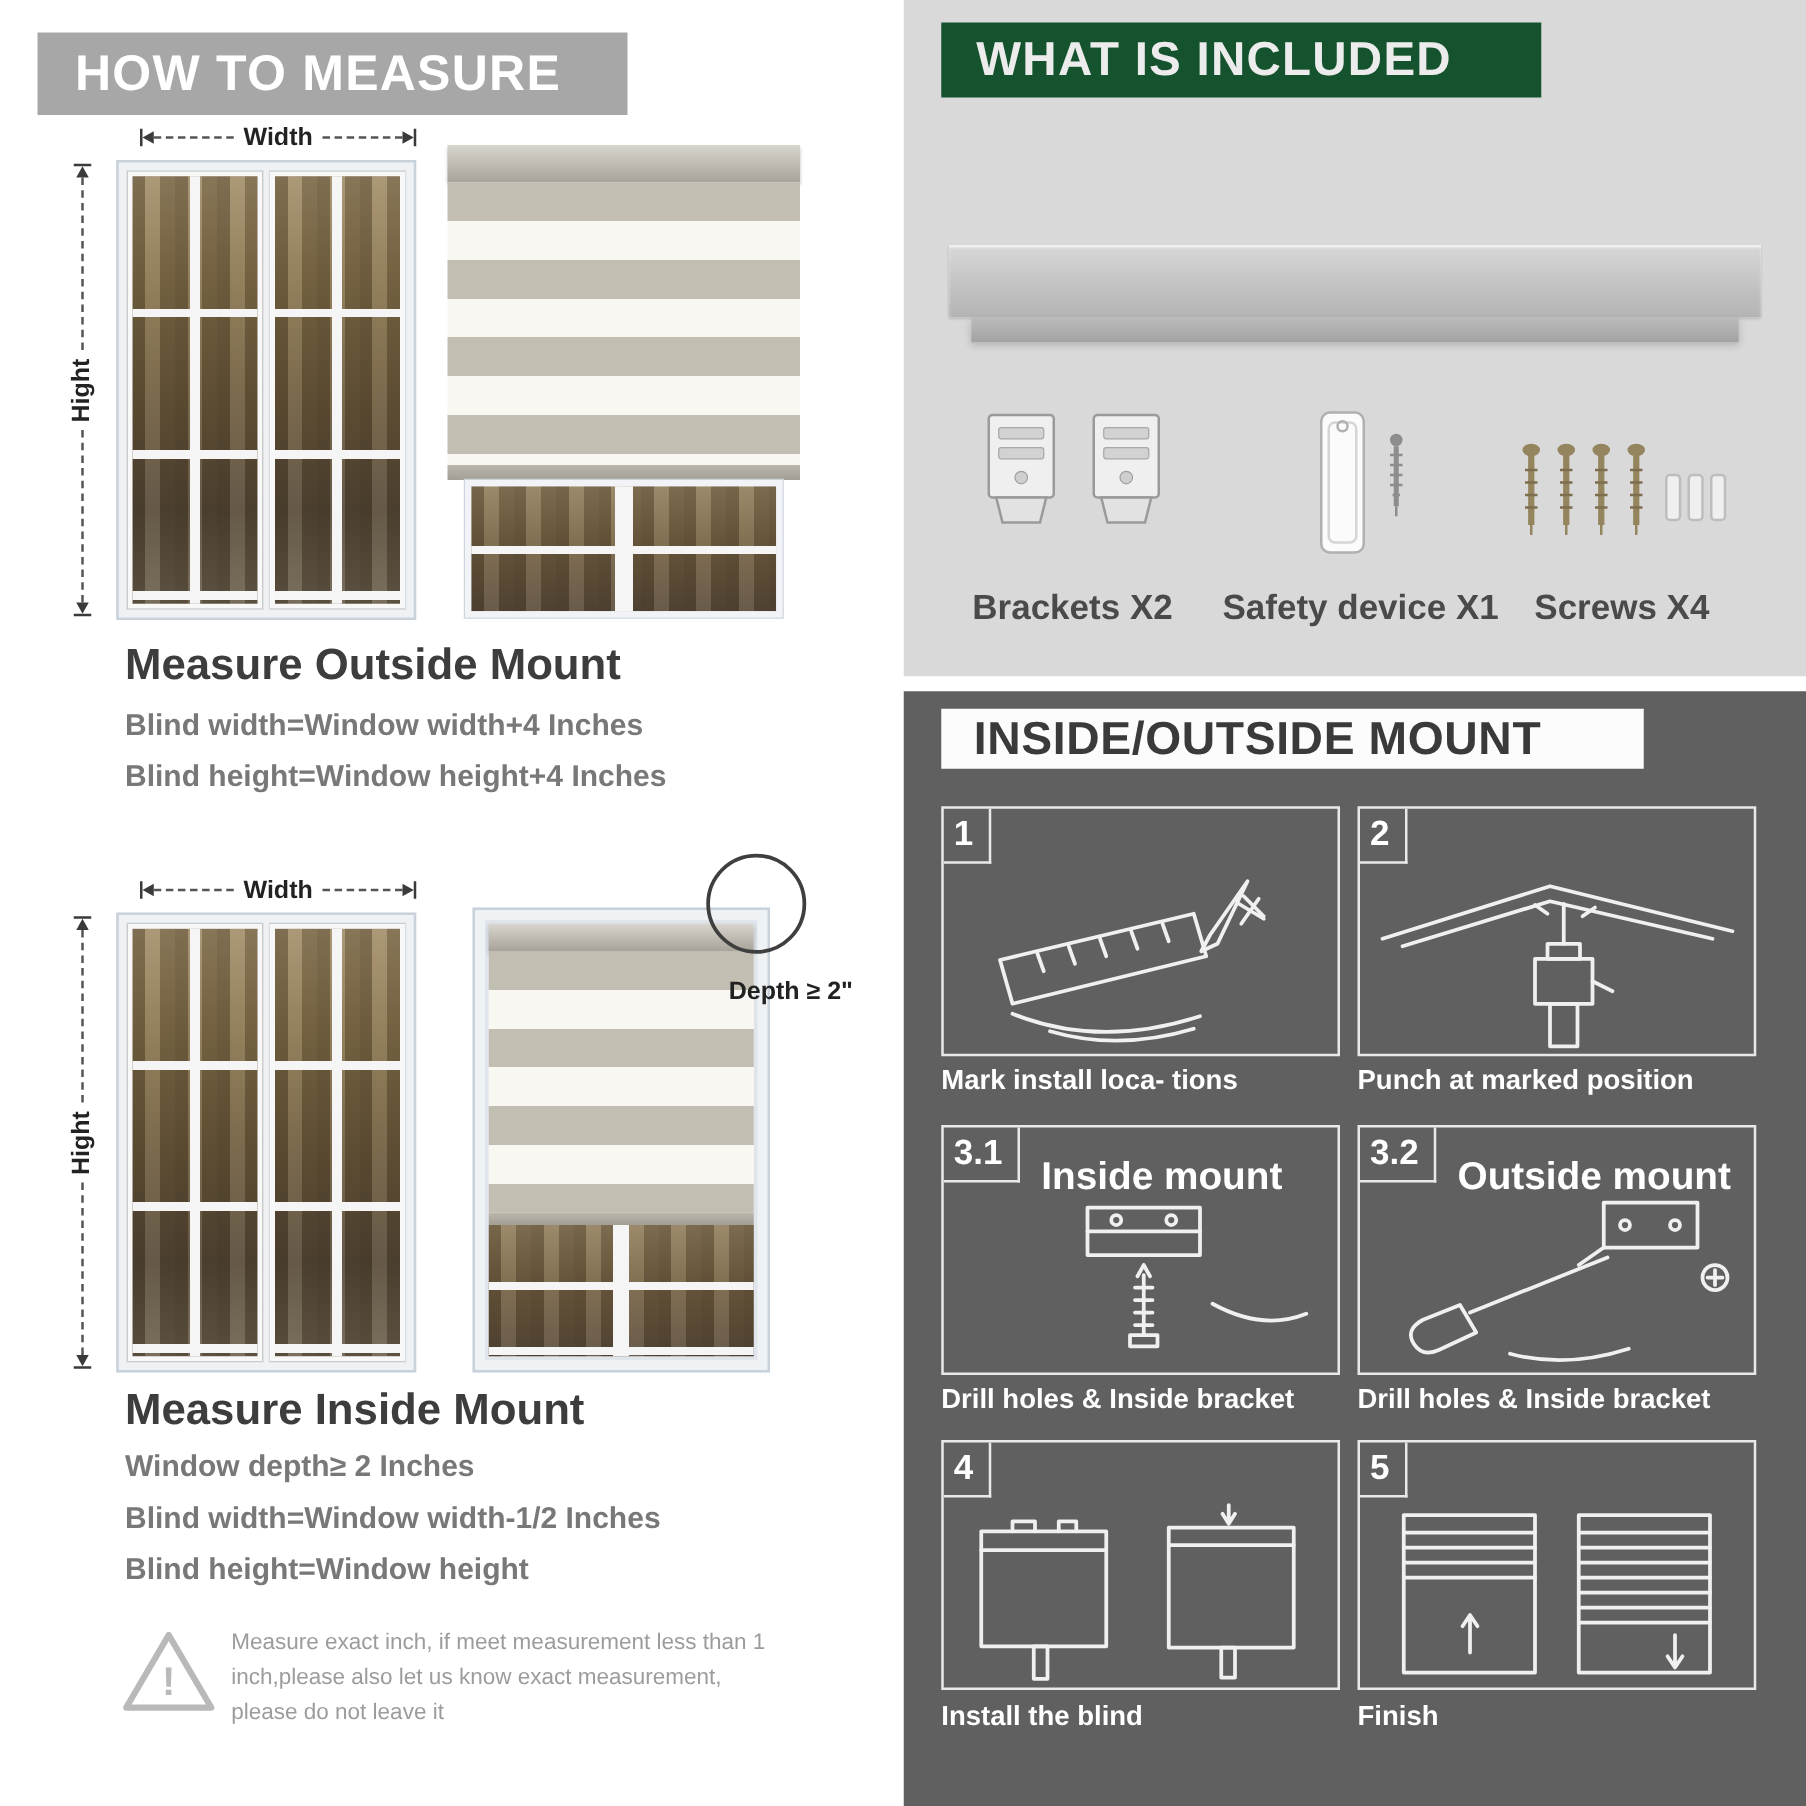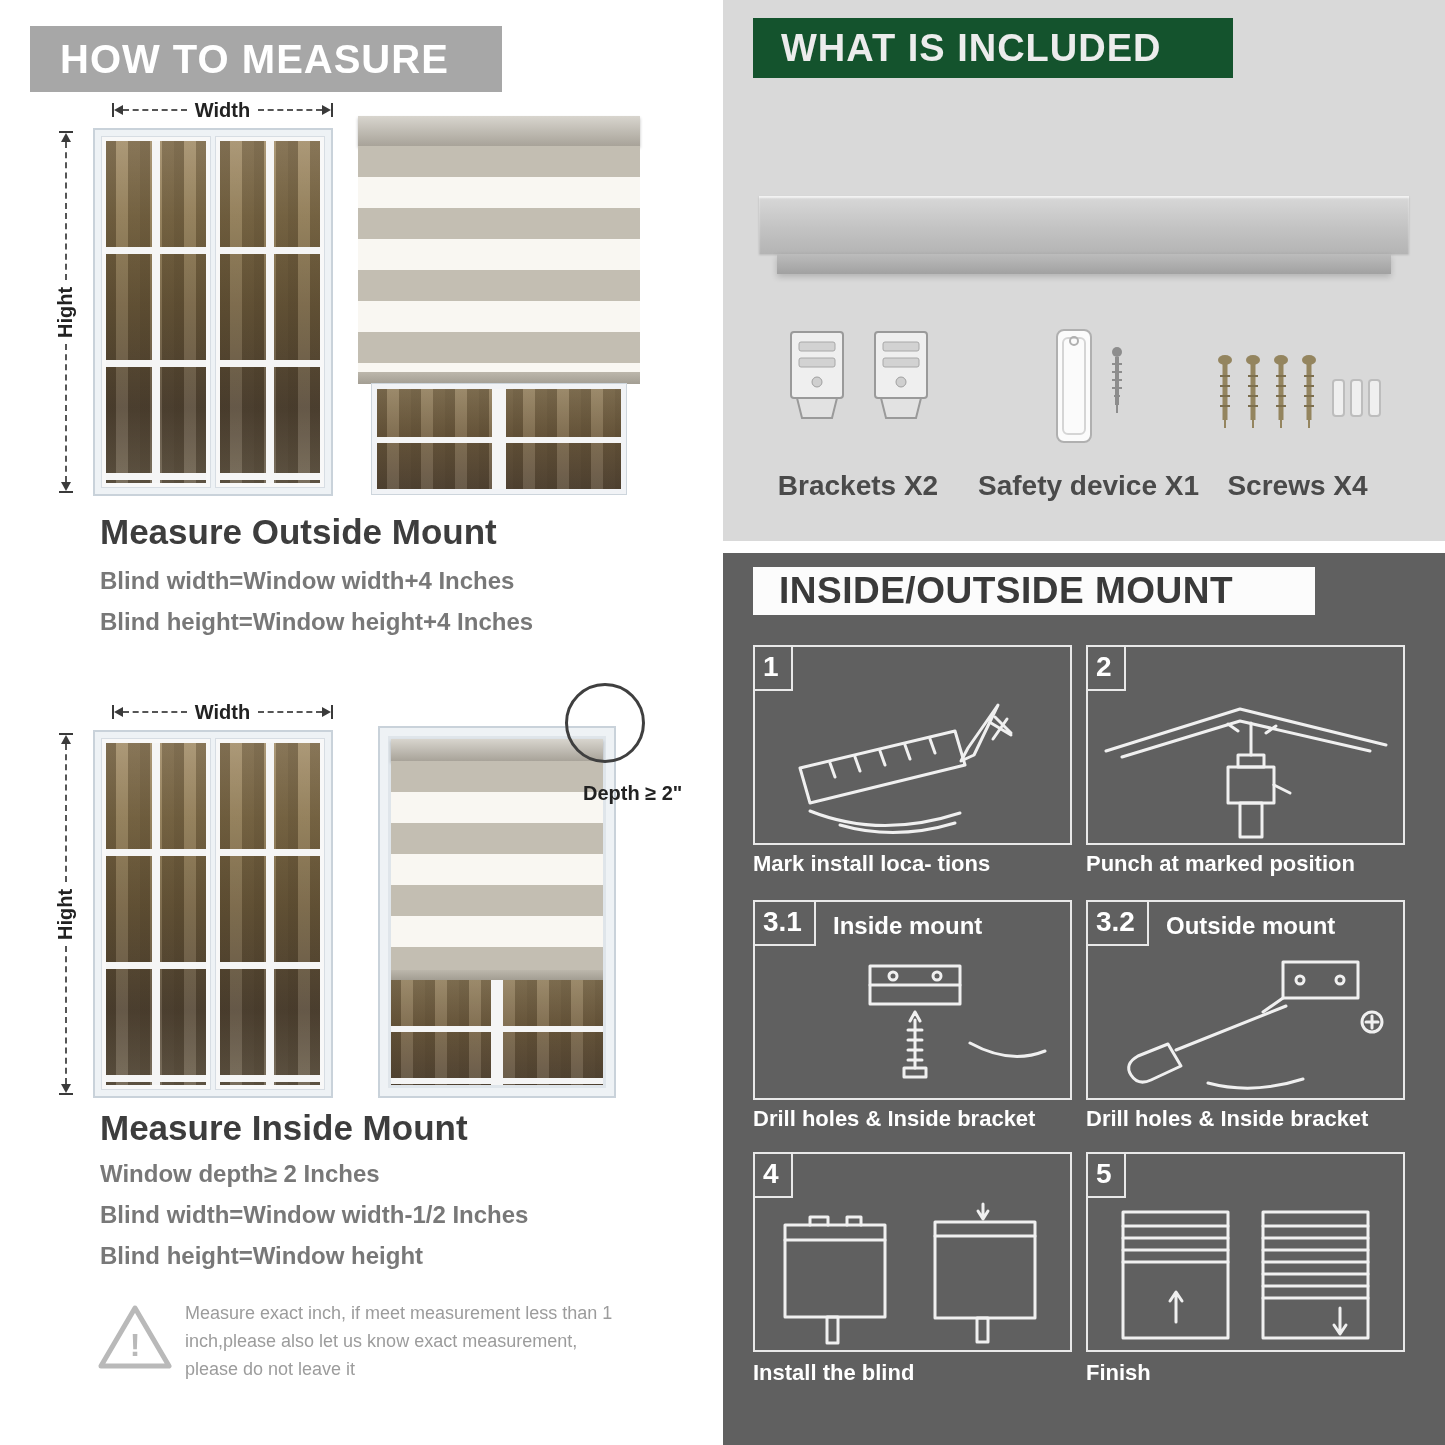--- a/index.html
+++ b/index.html
@@ -95,21 +95,21 @@
   .banner-mount {
     position:absolute; left:30px; top:14px; width:562px; height:48px; background:#fcfcfc;
     color:#3a3a3a; font-size:37px; font-weight:bold; display:flex; align-items:center;
     padding-left:26px; letter-spacing:0.5px;
   }
   .panel { position:absolute; width:319px; height:200px; border:2px solid #e9e9e9; }
   .step-num {
     position:absolute; top:0; left:0; color:#fff; font-weight:bold; font-size:28px;
     padding:4px 12px 6px 8px; border-right:2px solid #e9e9e9; border-bottom:2px solid #e9e9e9;
   }
-  .step-title { position:absolute; top:10px; left:78px; color:#fff; font-weight:bold; font-size:24px; white-space:nowrap; }
+  .step-title { position:absolute; top:21px; left:78px; color:#fff; font-weight:bold; font-size:31px; white-space:nowrap; }
   .panel svg { position:absolute; bottom:0; left:0; }
   .caption { position:absolute; width:330px; color:#fff; font-weight:bold; font-size:22px; white-space:nowrap; }
 
   .lineart path, .lineart rect, .lineart circle {
     fill:none; stroke:#f0f0f0; stroke-width:3; stroke-linecap:round; stroke-linejoin:round;
   }
 </style>
 </head>
 <body>
 

